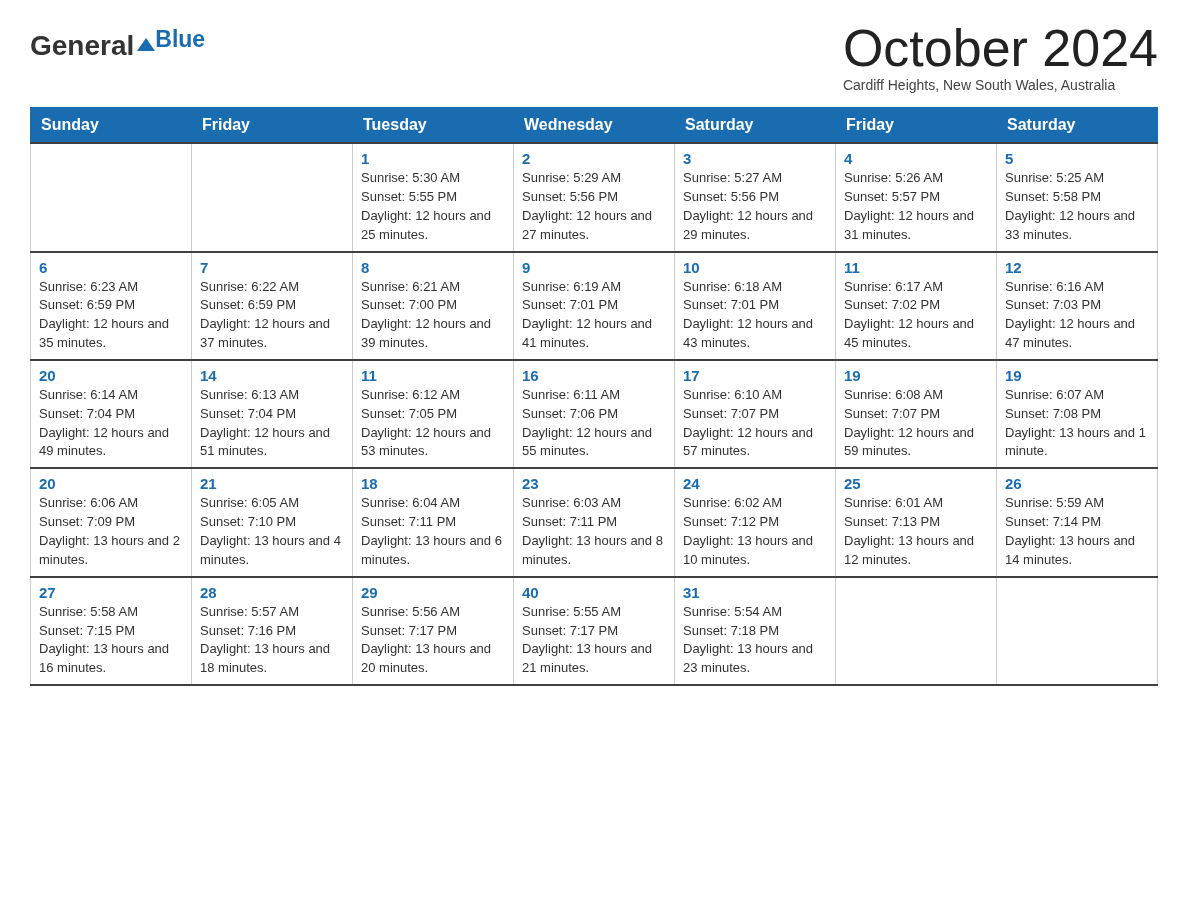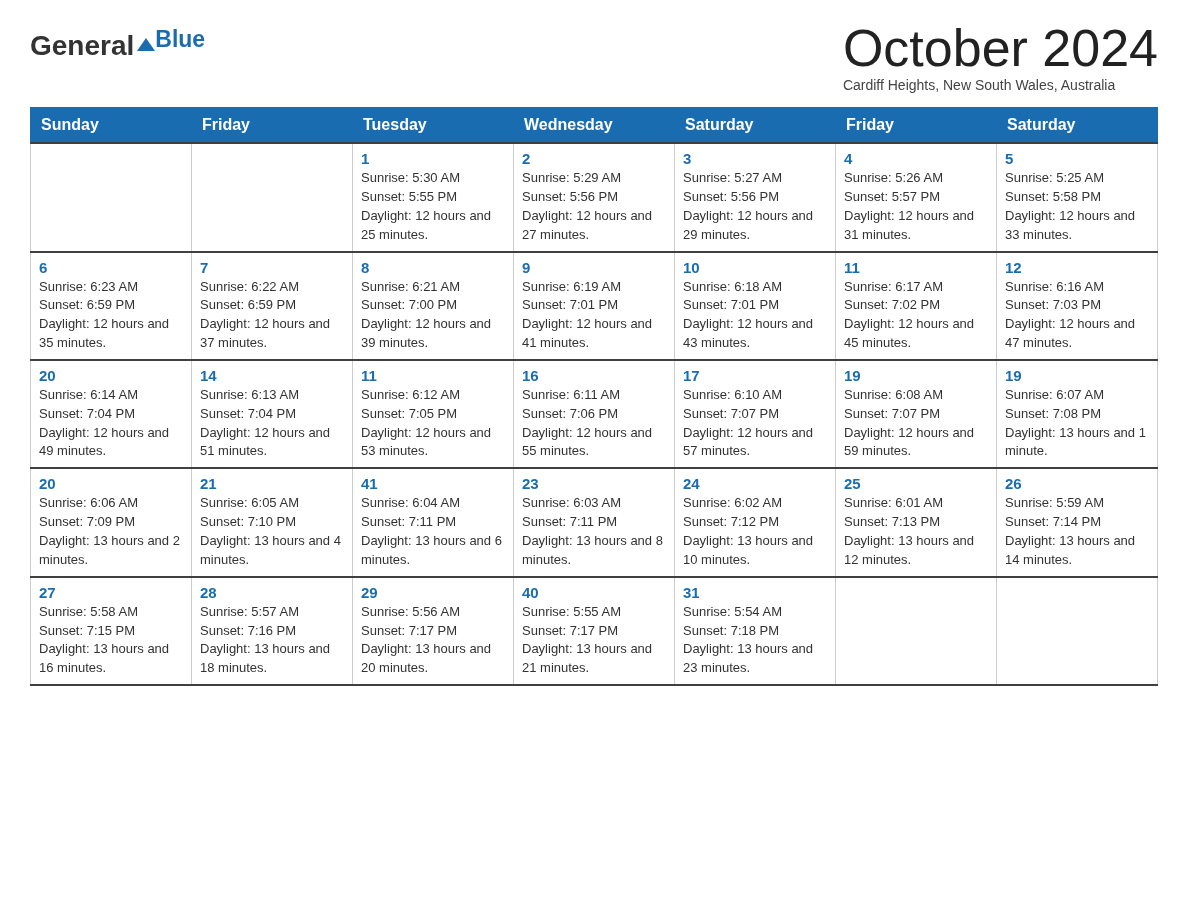--- a/index.html
+++ b/index.html
@@ -203,21 +203,21 @@
       <tr>
         <td>
           <span class="day-number">20</span>
           <div class="day-info">Sunrise: 6:06 AM<br>Sunset: 7:09 PM<br>Daylight: 13 hours and 2 minutes.</div>
         </td>
         <td>
           <span class="day-number">21</span>
           <div class="day-info">Sunrise: 6:05 AM<br>Sunset: 7:10 PM<br>Daylight: 13 hours and 4 minutes.</div>
         </td>
         <td>
-          <span class="day-number">41</span>
+          <span class="day-number">18</span>
           <div class="day-info">Sunrise: 6:04 AM<br>Sunset: 7:11 PM<br>Daylight: 13 hours and 6 minutes.</div>
         </td>
         <td>
           <span class="day-number">23</span>
           <div class="day-info">Sunrise: 6:03 AM<br>Sunset: 7:11 PM<br>Daylight: 13 hours and 8 minutes.</div>
         </td>
         <td>
           <span class="day-number">24</span>
           <div class="day-info">Sunrise: 6:02 AM<br>Sunset: 7:12 PM<br>Daylight: 13 hours and 10 minutes.</div>
         </td>

